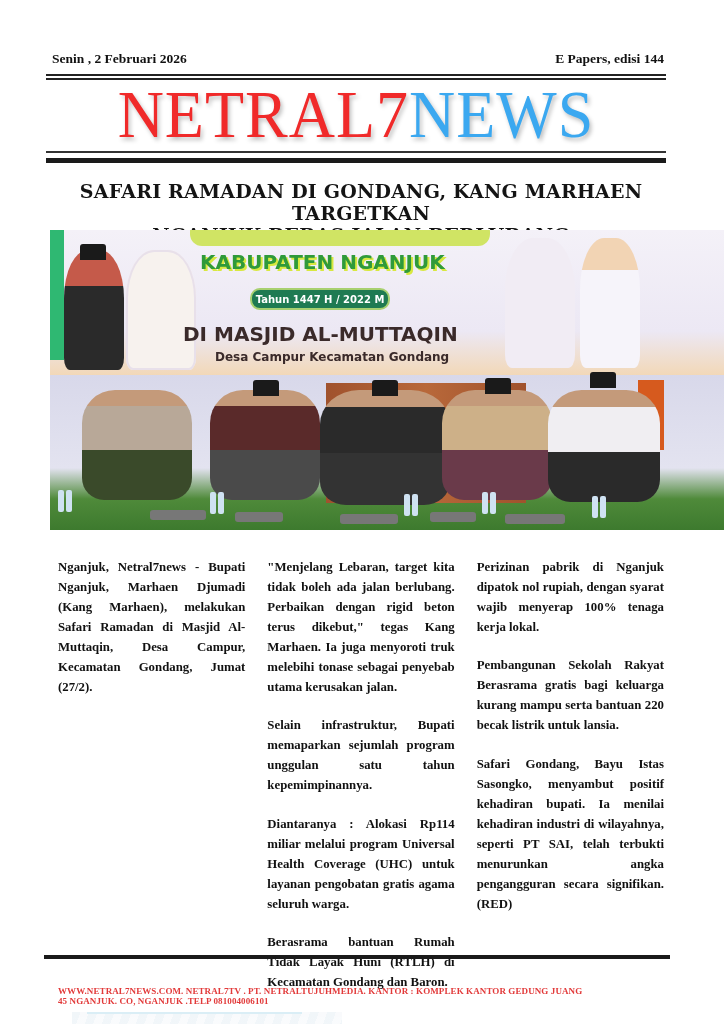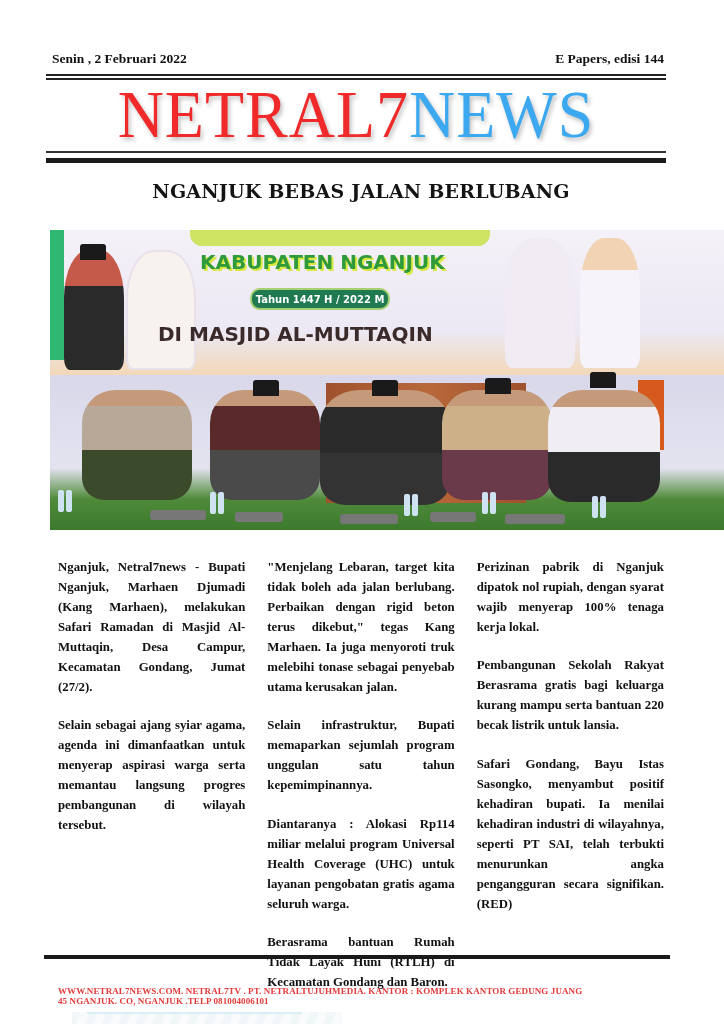--- a/index.html
+++ b/index.html
@@ -56,21 +56,21 @@
       font-weight: bold; font-size: 20px; color: #2f9a3a;
       text-shadow: 2px 2px 0 #d8e840;
     }
     .photo .tahun {
       position: absolute; left: 200px; top: 58px; width: 140px; height: 22px;
       background: #1f7a52; border: 2px solid #a8d070; border-radius: 10px;
       color: #fff; font-family: "DejaVu Sans", sans-serif; font-size: 10px; font-weight: bold;
       display: flex; align-items: center; justify-content: center;
     }
     .photo .masjid {
-      position: absolute; left: 108px; top: 92px; font-family: "DejaVu Sans", sans-serif;
+      position: absolute; left: 133px; top: 92px; font-family: "DejaVu Sans", sans-serif;
       font-weight: bold; font-size: 20px; color: #3a2a2a;
     }
     .photo .desa {
       position: absolute; left: 165px; top: 120px; font-family: "DejaVu Sans", sans-serif;
       font-size: 12px; color: #3a2a2a; font-weight: bold;
     }
     .person { position: absolute; border-radius: 40% 40% 10% 10%; }
     .p-left1 { left: 14px; top: 20px; width: 60px; height: 120px; background: linear-gradient(#c55a4a 0 30%, #2a2a2a 30% 100%); }
     .p-left2 { left: 76px; top: 20px; width: 70px; height: 120px; background: linear-gradient(#f7f2ee 0 100%); box-shadow: inset 0 0 0 2px #e8e0ea; }
     .p-right1 { left: 455px; top: 8px; width: 70px; height: 130px; background: #f1ecf4; }
@@ -118,51 +118,53 @@
       opacity: 0.8;
     }
     .blur-strip::before {
       content: ""; position: absolute; left: 15px; top: 0; width: 215px; height: 2px; background: #d2eaf4;
     }
   </style>
 </head>
 <body>
 
 <div class="topbar">
-  <span>Senin , 2 Februari 2022</span>
+  <span>Senin , 2 Februari 2026</span>
   <span>E Papers, edisi 144</span>
 </div>
 
 <div class="rule thin1"></div>
 <div class="rule thin2"></div>
 
 <div class="masthead">
   <span class="mh-red">NETRAL7</span>
     <span class="mh-blue">NEWS</span>
 </div>
 
 <div class="rule thin3"></div>
 <div class="rule thick"></div>
 
 <h1 class="headline">
+  <div>SAFARI RAMADAN DI GONDANG, KANG MARHAEN TARGETKAN</div>
   <div>NGANJUK BEBAS JALAN BERLUBANG</div>
 </h1>
 
 <div class="photo">
   <div class="banner"></div>
   <div class="green-strip"></div>
   <div class="title-script"></div>
   <div class="person p-left1"></div>
   <div class="hat" style="left:30px;top:14px;"></div>
   <div class="person p-left2"></div>
   <div class="person p-right1"></div>
   <div class="person p-right2"></div>
   <div class="kab">KABUPATEN NGANJUK</div>
   <div class="tahun">Tahun 1447 H / 2022 M</div>
   <div class="masjid">DI MASJID AL-MUTTAQIN</div>
+  <div class="desa">Desa Campur Kecamatan Gondang</div>
 
   <div class="lower"></div>
   <div class="door"></div>
   <div class="orange-panel"></div>
 
   <div class="sit s1"></div>
   <div class="hat" style="left:160px;top:150px;width:0;height:0;"></div>
   <div class="sit s2"></div>
   <div class="hat" style="left:203px;top:150px;"></div>
   <div class="sit s3"></div>
@@ -185,21 +187,20 @@
   <div class="tray" style="left:100px;top:280px;width:56px;"></div>
   <div class="tray" style="left:185px;top:282px;width:48px;"></div>
   <div class="tray" style="left:290px;top:284px;width:58px;"></div>
   <div class="tray" style="left:380px;top:282px;width:46px;"></div>
   <div class="tray" style="left:455px;top:284px;width:60px;"></div>
 </div>
 
 <div class="columns">
   <div class="col">
     <p>Nganjuk, Netral7news - Bupati Nganjuk, Marhaen Djumadi (Kang Marhaen), melakukan Safari Ramadan di Masjid Al-Muttaqin, Desa Campur, Kecamatan Gondang, Jumat (27/2).</p>
-    <p>Selain sebagai ajang syiar agama, agenda ini dimanfaatkan untuk menyerap aspirasi warga serta memantau langsung progres pembangunan di wilayah tersebut.</p>
   </div>
   <div class="col">
     <p>"Menjelang Lebaran, target kita tidak boleh ada jalan berlubang. Perbaikan dengan rigid beton terus dikebut," tegas Kang Marhaen. Ia juga menyoroti truk melebihi tonase sebagai penyebab utama kerusakan jalan.</p>
     <p>Selain infrastruktur, Bupati memaparkan sejumlah program unggulan satu tahun kepemimpinannya.</p>
     <p>Diantaranya : Alokasi Rp114 miliar melalui program Universal Health Coverage (UHC) untuk layanan pengobatan gratis agama seluruh warga.</p>
     <p>Berasrama bantuan Rumah Tidak Layak Huni (RTLH) di Kecamatan Gondang dan Baron.</p>
   </div>
   <div class="col">
     <p>Perizinan pabrik di Nganjuk dipatok nol rupiah, dengan syarat wajib menyerap 100% tenaga kerja lokal.</p>
     <p>Pembangunan Sekolah Rakyat Berasrama gratis bagi keluarga kurang mampu serta bantuan 220 becak listrik untuk lansia.</p>

